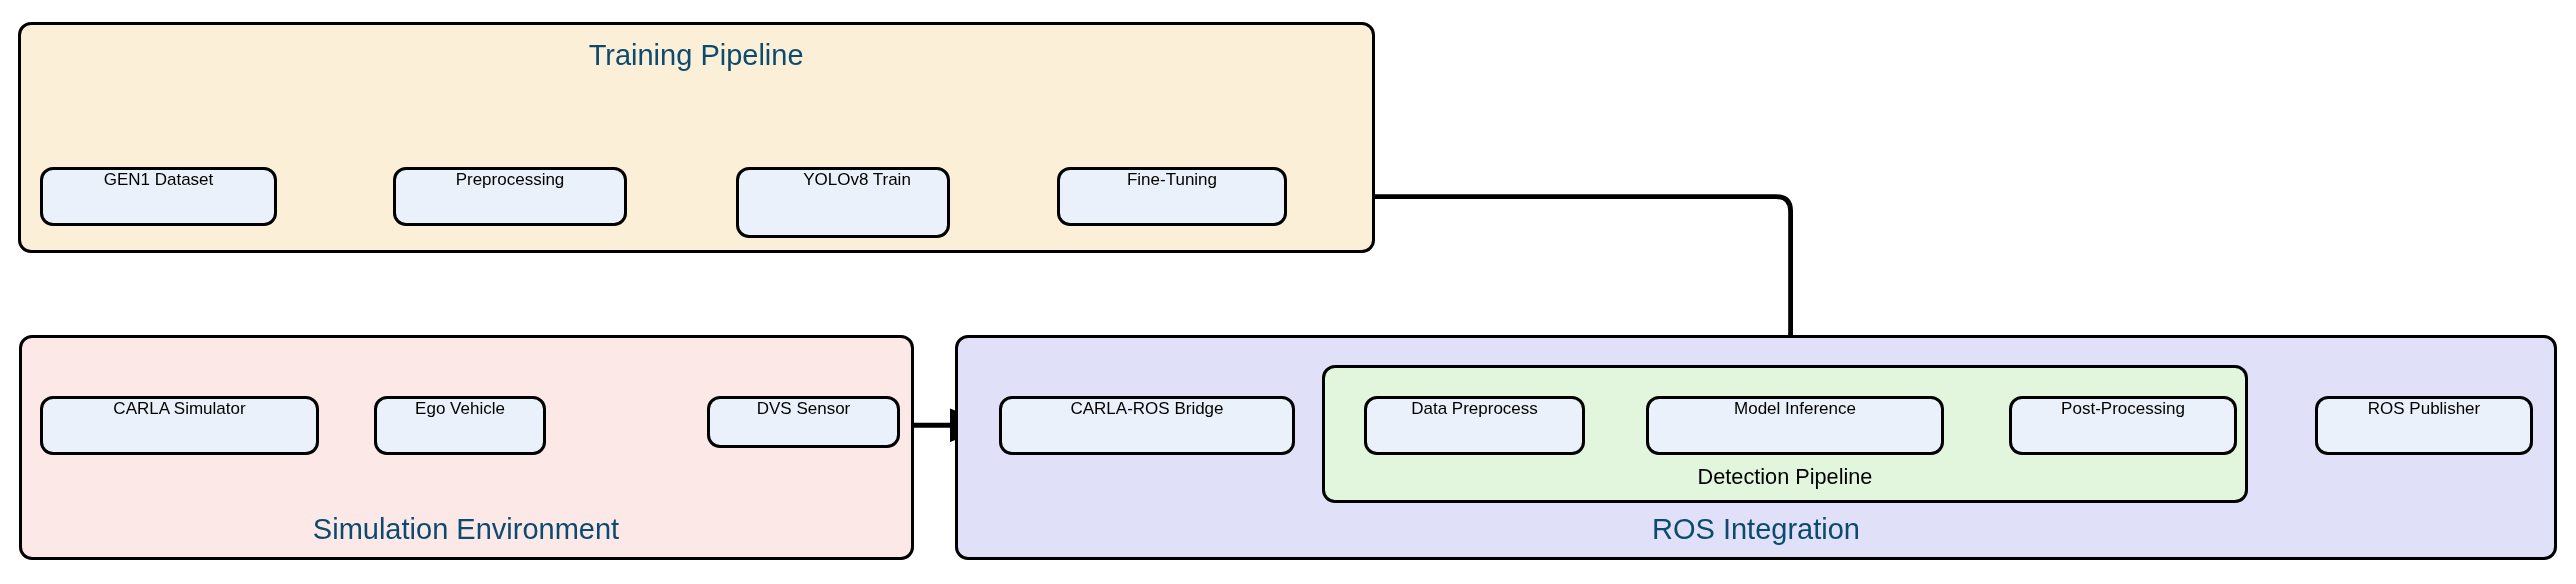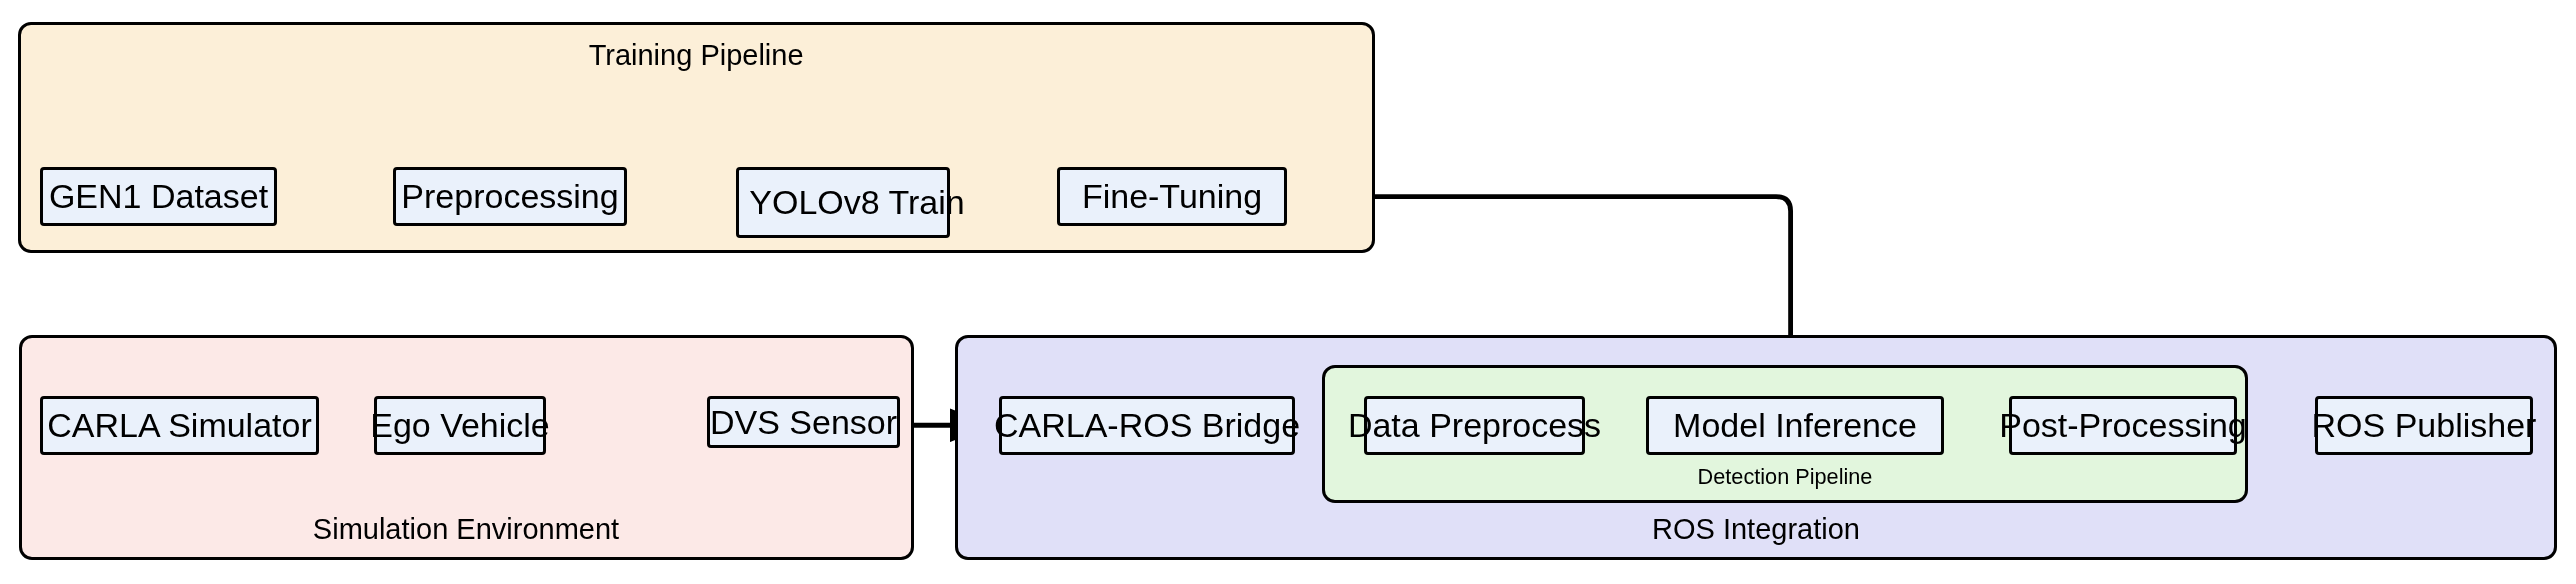--- a/index.html
+++ b/index.html
@@ -21,43 +21,42 @@
     position: absolute;
     box-sizing: border-box;
     border: 3.2px solid #000000;
     border-radius: 13px;
   }
   .group-label {
     position: absolute;
     width: 100%;
     text-align: center;
     font-size: 29px;
-    color: #000000;
+    color: #0c4a6e;
     line-height: 1.1;
     white-space: nowrap;
   }
   .subgroup-label {
     position: absolute;
     width: 100%;
     text-align: center;
     font-size: 21.7px;
     color: #000000;
     line-height: 1.1;
     white-space: nowrap;
   }
   .node {
     position: absolute;
     box-sizing: border-box;
     border: 3.2px solid #000000;
-    border-radius: 4px;
+    border-radius: 13px;
     background: #eaf1fb;
     display: flex;
-    align-items: center;
     justify-content: center;
-    font-size: 34px;
+    font-size: 17px;
     color: #000000;
     white-space: nowrap;
   }
   .edge-layer {
     position: absolute;
     left: 0;
     top: 0;
     width: 2576px;
     height: 585px;
     pointer-events: none;

